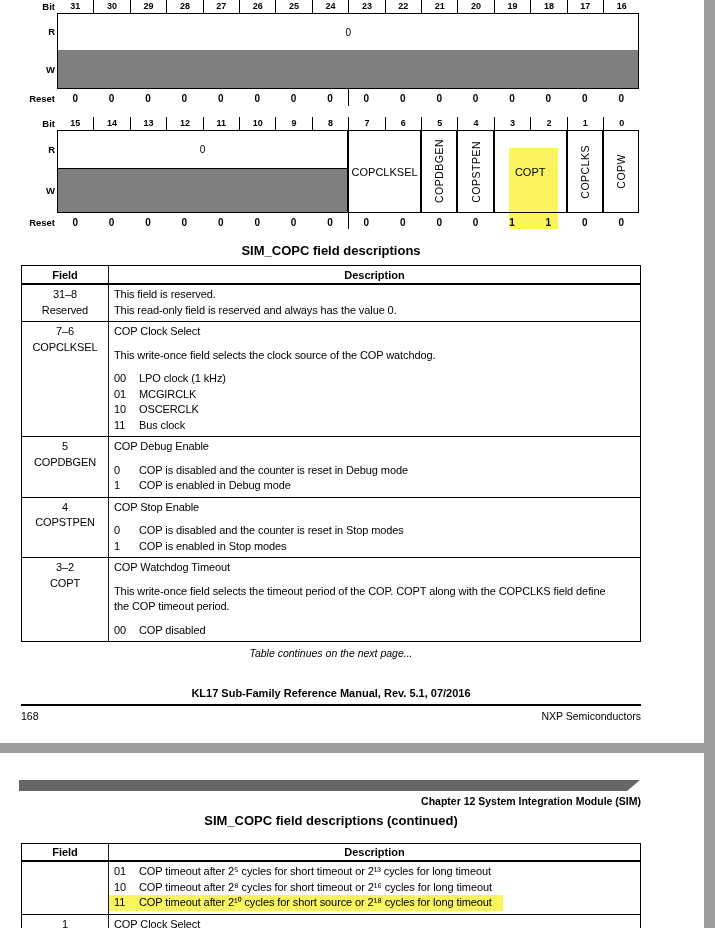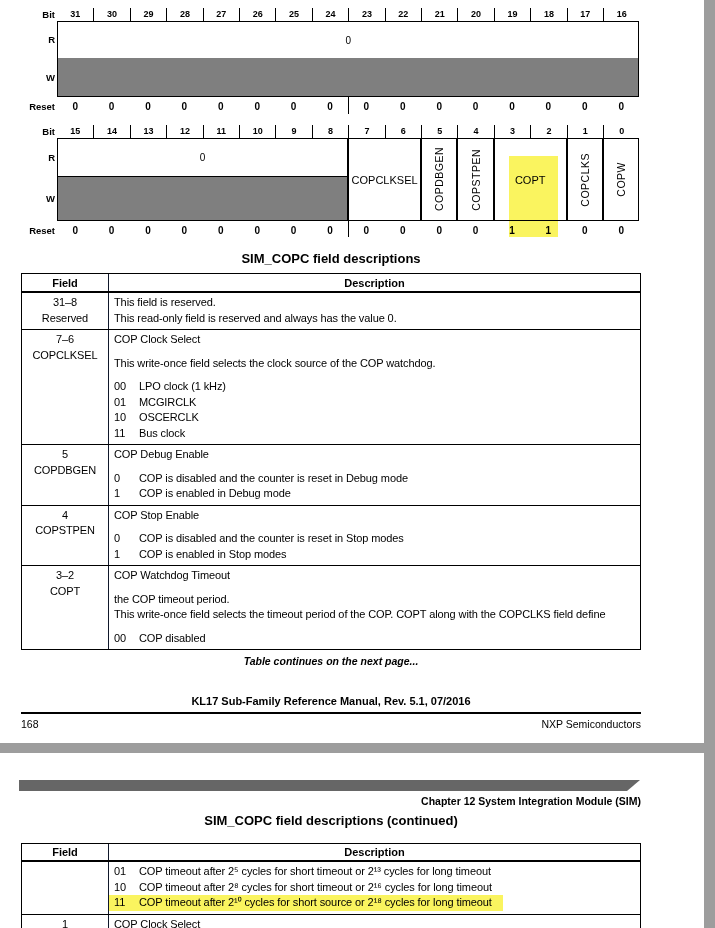--- a/index.html
+++ b/index.html
@@ -48,21 +48,21 @@
   .foot-right { position:absolute; right:63px; font-size:10.5px; text-align:right; }
   .chap-band { position:absolute; left:19px; top:27px; width:621px; height:11px; background:#666;
                clip-path:polygon(0 0, 100% 0, calc(100% - 13px) 100%, 0 100%); }
   .chap-text { position:absolute; left:0; width:641px; text-align:right; font-weight:bold; font-size:10.5px; }
 </style>
 </head>
 <body>
 
 <div class="viewport">
 
-  <div class="page" style="top:8px; height:743px;">
+  <div class="page" style="top:0; height:743px;">
     <div class="regwrap" id="reg1" style="top:0; height:108px;">
         <div class="dlabel" style="top: 0px; line-height: 13px;">Bit</div>
         <div class="bitnum" style="left: 57px; top: 0px; width: 36.4px; height: 13px;">31</div>
         <div class="bitnum btick" style="left: 93.4px; top: 0px; width: 36.4px; height: 13px;">30</div>
         <div class="bitnum btick" style="left: 129.8px; top: 0px; width: 36.4px; height: 13px;">29</div>
         <div class="bitnum btick" style="left: 166.2px; top: 0px; width: 36.4px; height: 13px;">28</div>
         <div class="bitnum btick" style="left: 202.6px; top: 0px; width: 36.4px; height: 13px;">27</div>
         <div class="bitnum btick" style="left: 239px; top: 0px; width: 36.4px; height: 13px;">26</div>
         <div class="bitnum btick" style="left: 275.4px; top: 0px; width: 36.4px; height: 13px;">25</div>
         <div class="bitnum btick" style="left: 311.8px; top: 0px; width: 36.4px; height: 13px;">24</div>
@@ -218,29 +218,29 @@
           </div>
         </div>
         <div class="trow">
           <div class="tfield">
             <div class="ln">3–2</div>
             <div class="ln">COPT</div>
           </div>
           <div class="tdesc">
             <div class="ln">COP Watchdog Timeout</div>
             <div class="gapln"></div>
+            <div class="ln">This write-once field selects the timeout period of the COP. COPT along with the COPCLKS field define</div>
             <div class="ln">the COP timeout period.</div>
-            <div class="ln">This write-once field selects the timeout period of the COP. COPT along with the COPCLKS field define</div>
             <div class="gapln"></div>
             <div class="ln"><span class="code">00</span><span>COP disabled</span></div>
           </div>
         </div>
       </div>
 
-    <div class="note" style="top:647px;font-weight:bold;">Table continues on the next page...</div>
+    <div class="note" style="top:647px;">Table continues on the next page...</div>
 
     <div class="foot-title" style="top:687px;">KL17 Sub-Family Reference Manual, Rev. 5.1, 07/2016</div>
     <div class="foot-rule" style="top:704px;"></div>
     <div class="foot-left" style="top:710px;">168</div>
     <div class="foot-right" style="top:710px;">NXP Semiconductors</div>
   </div>
 
   <div class="page-gap"></div>
 
   <div class="page" style="top:753px; height:175px; overflow:hidden;">

